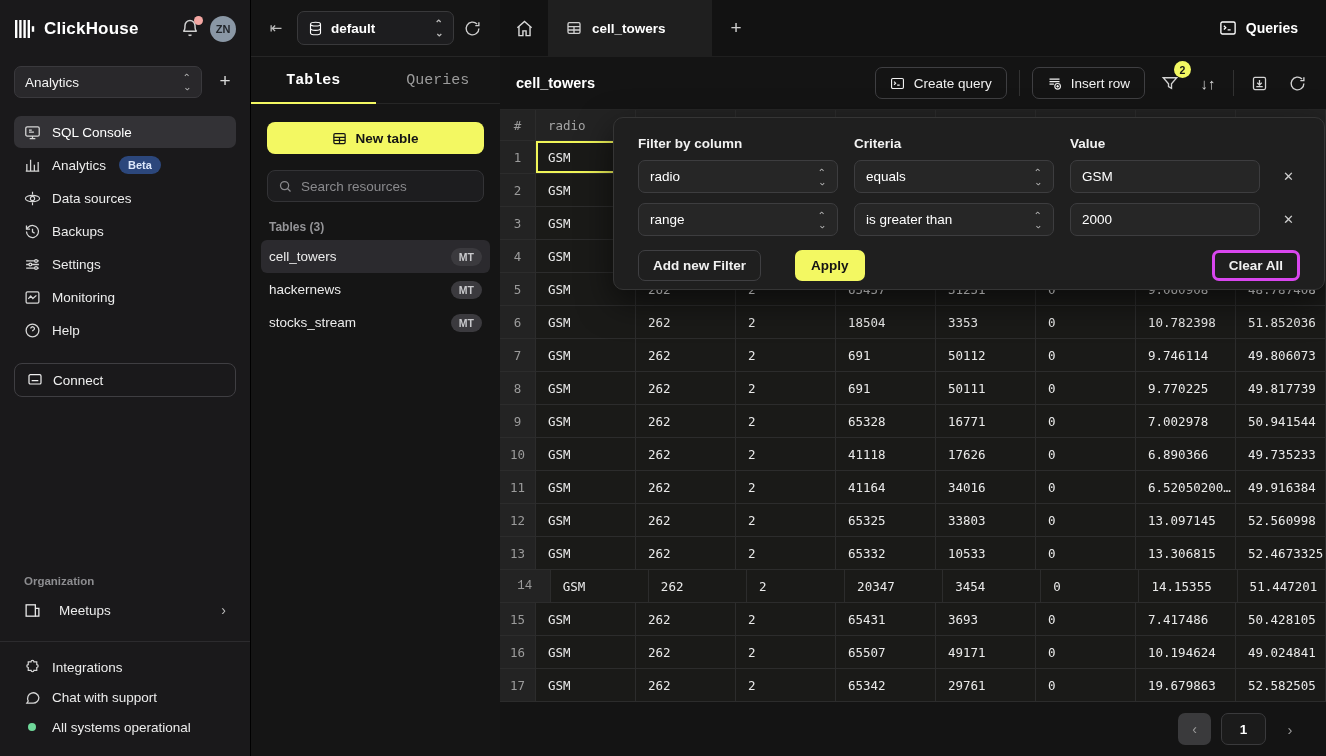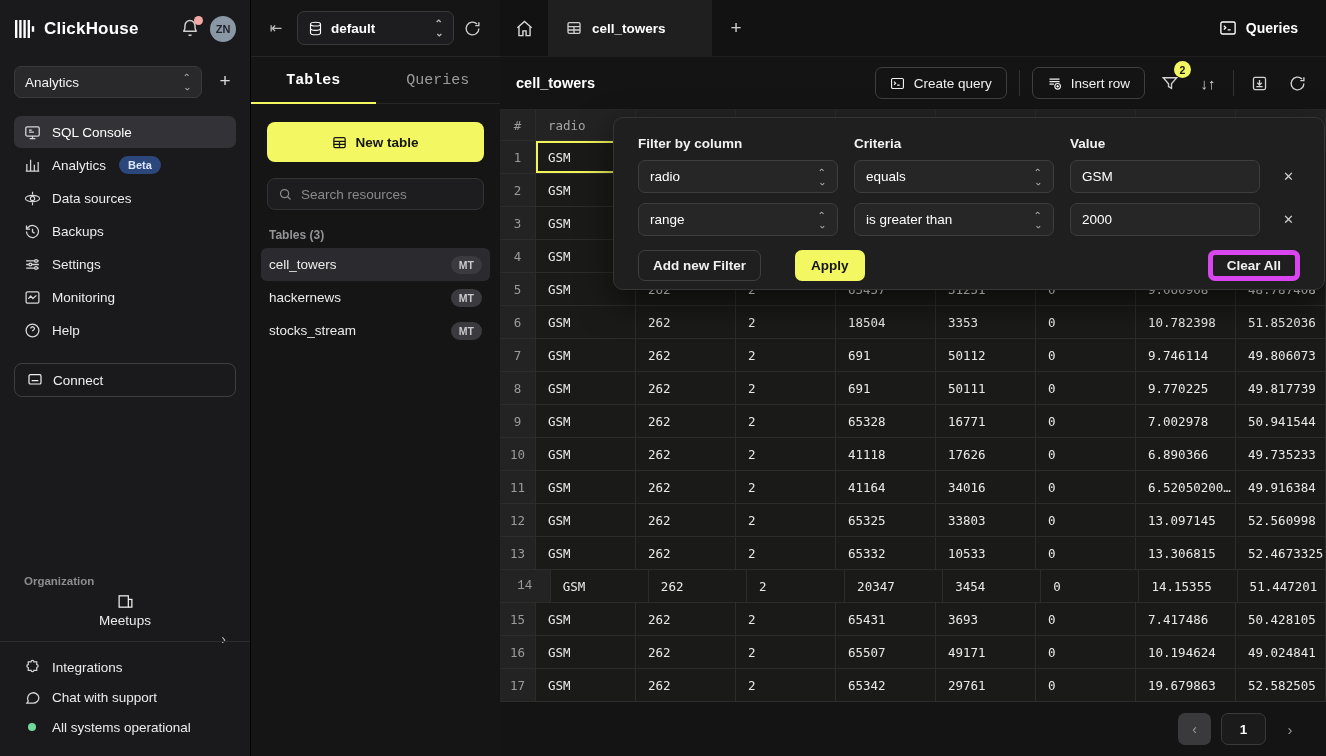--- a/index.html
+++ b/index.html
@@ -26,22 +26,22 @@
   nav { padding:8px 14px 0; }
   .nav-item { display:flex; align-items:center; gap:11px; height:32px; padding:0 10px; border-radius:7px;
               font-size:13.5px; color:#ececec; cursor:pointer; margin-bottom:1px; }
   .nav-item.active { background:#333236; color:#fff; }
   .nav-item .ic { width:17px; height:17px; flex:0 0 17px; color:#d6d6d6; display:flex; align-items:center; justify-content:center; }
   .badge-beta { margin-left:2px; background:#2c477c; color:#dce7fb; font-size:11px; font-weight:bold;
                 padding:3px 9px; border-radius:10px; }
   .connect-btn { margin:16px 14px 0; height:34px; border:1px solid #3f3e42; border-radius:8px;
                  display:flex; align-items:center; gap:10px; padding:0 12px; font-size:13.5px; color:#f0f0f0; cursor:pointer; }
   .org-label { padding:0 24px; margin-top:8px; font-size:11.5px; font-weight:bold; color:#8d8d90; }
-  .org-item { display:flex; align-items:center; gap:3px; height:34px; margin:6px 14px 0; padding:0 10px;
-              font-size:13.5px; color:#ececec; cursor:pointer;flex-direction:column; }
+  .org-item { display:flex; align-items:center; gap:18px; height:34px; margin:6px 14px 0; padding:0 10px;
+              font-size:13.5px; color:#ececec; cursor:pointer; }
   .org-item .chev { margin-left:auto; color:#bdbdbd; font-size:14px; }
   .sb-divider { border-top:1px solid #2c2b2e; margin:14px 0 10px; }
   .foot-item { display:flex; align-items:center; gap:11px; height:30px; padding:0 24px;
                font-size:13.5px; color:#ececec; cursor:pointer; }
   .green-dot { width:8px; height:8px; border-radius:50%; background:#6fd89a; margin:0 5px 0 4px; }
   #sidebar .bottom { margin-bottom:14px; }
 
   
   #panel2 { position:absolute; left:250px; top:0; width:250px; height:756px; background:#151515;
             border-left:1px solid #000; display:flex; flex-direction:column; }
@@ -49,21 +49,21 @@
   .collapse-ic { color:#bdbdbd; font-size:15px; cursor:pointer; width:22px; text-align:center; }
   .db-select { flex:1; height:34px; background:#1d1d1f; border:1px solid #39393b; border-radius:7px;
                display:flex; align-items:center; gap:8px; padding:0 10px; font-size:13.5px; font-weight:bold; color:#fff; cursor:pointer; }
   .db-select .updown { margin-left:auto; }
   .refresh-ic { color:#d0d0d0; cursor:pointer; width:22px; text-align:center; }
   .p2-tabs { display:flex; height:47px; border-bottom:1px solid #262626; }
   .p2-tab { flex:1; display:flex; align-items:center; justify-content:center; font-size:15px;
             color:#9b9b9b; cursor:pointer; position:relative;font-family:Liberation Mono, monospace; }
   .p2-tab.active { color:#fff; font-weight:bold; }
   .p2-tab.active::after { content:""; position:absolute; left:0; right:0; bottom:-1px; height:2px; background:#f3f862; }
-  .newtable-btn { margin:18px 16px 0; height:40px; background:#f3f862; border-radius:8px; color:#141414;
+  .newtable-btn { margin:18px 16px 0; height:32px; background:#f3f862; border-radius:8px; color:#141414;
                   font-size:13.5px; font-weight:bold; display:flex; align-items:center; justify-content:center; gap:8px; cursor:pointer; }
   .search-box { margin:16px 16px 0; height:32px; background:#1d1d1f; border:1px solid #333336; border-radius:8px;
                 display:flex; align-items:center; gap:8px; padding:0 10px; color:#8a8a8d; }
   .search-box input { background:transparent; border:none; outline:none; color:#f0abfc; font-size:13.5px; width:100%; }
   .search-box input::placeholder { color:#8a8a8d; }
   .tables-label { padding:0 18px; margin-top:18px; font-size:12px; font-weight:bold; color:#949497; }
   .tbl-list { padding:6px 10px 0; }
   .tbl-item { display:flex; align-items:center; height:33px; padding:0 8px; border-radius:6px;
               font-size:13.5px; color:#ececec; cursor:pointer; }
   .tbl-item.active { background:#2b2a2e; }
@@ -124,21 +124,21 @@
                display:flex; align-items:center; padding:0 11px; font-size:13.5px; color:#fff; cursor:pointer; margin-right:16px; }
   .fp-select .updown { margin-left:auto; }
   .fp-input { width:190px; height:33px; background:#262626; border:1px solid #3d3d3f; border-radius:7px;
               padding:0 11px; font-size:13.5px; color:#fff; outline:none; }
   .fp-x { margin-left:auto; color:#cfcfcf; font-size:13px; cursor:pointer; padding:4px 6px; }
   .fp-actions { display:flex; align-items:center; margin-top:14px;gap:24px; }
   .fp-add { height:31px; border:1px solid #3f3f42; border-radius:7px; padding:0 14px; font-size:13.5px;
             font-weight:bold; color:#f0f0f0; display:flex; align-items:center; cursor:pointer; }
   .fp-apply { height:31px; background:#f3f862; border-radius:7px; padding:0 16px; margin-left:10px;
               font-size:13.5px; font-weight:bold; color:#141414; display:flex; align-items:center; cursor:pointer; }
-  .fp-clear { margin-left:auto; height:31px; border:5px solid #d946ef; border-radius:7px; padding:0 14px;
+  .fp-clear { margin-left:auto; height:31px; border:3px solid #d946ef; border-radius:7px; padding:0 14px;
               font-size:13.5px; font-weight:bold; color:#f0f0f0; display:flex; align-items:center; cursor:pointer; }
   .updown { font-size:10px; color:#b9b9b9; line-height:8px; display:flex; flex-direction:column; align-items:center; }
   svg { display:block; }
 </style>
 </head>
 <body>
 
 <div id="sidebar">
   <div class="sb-head">
     <span>

